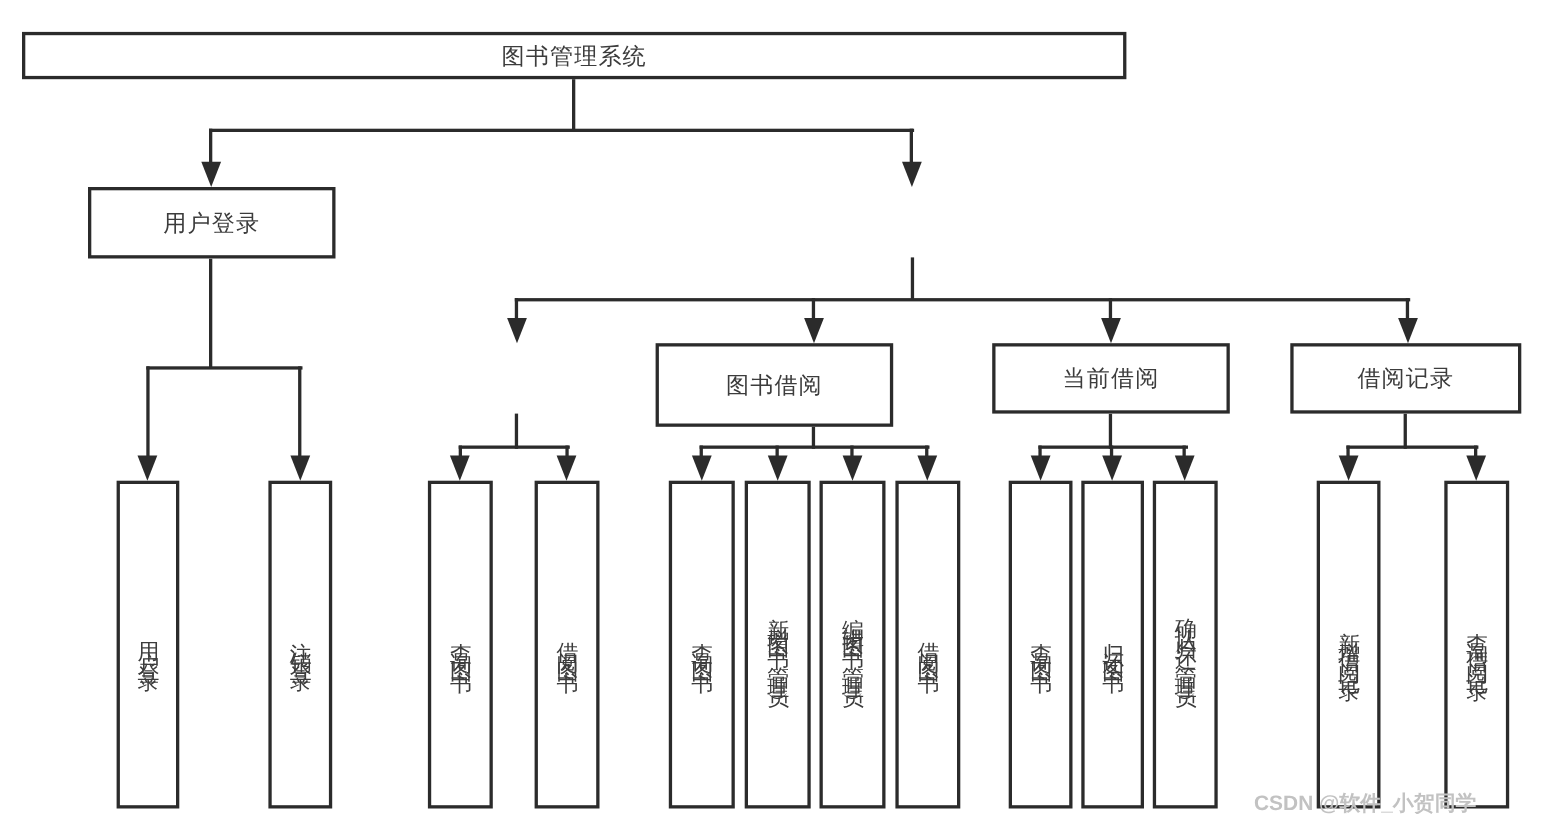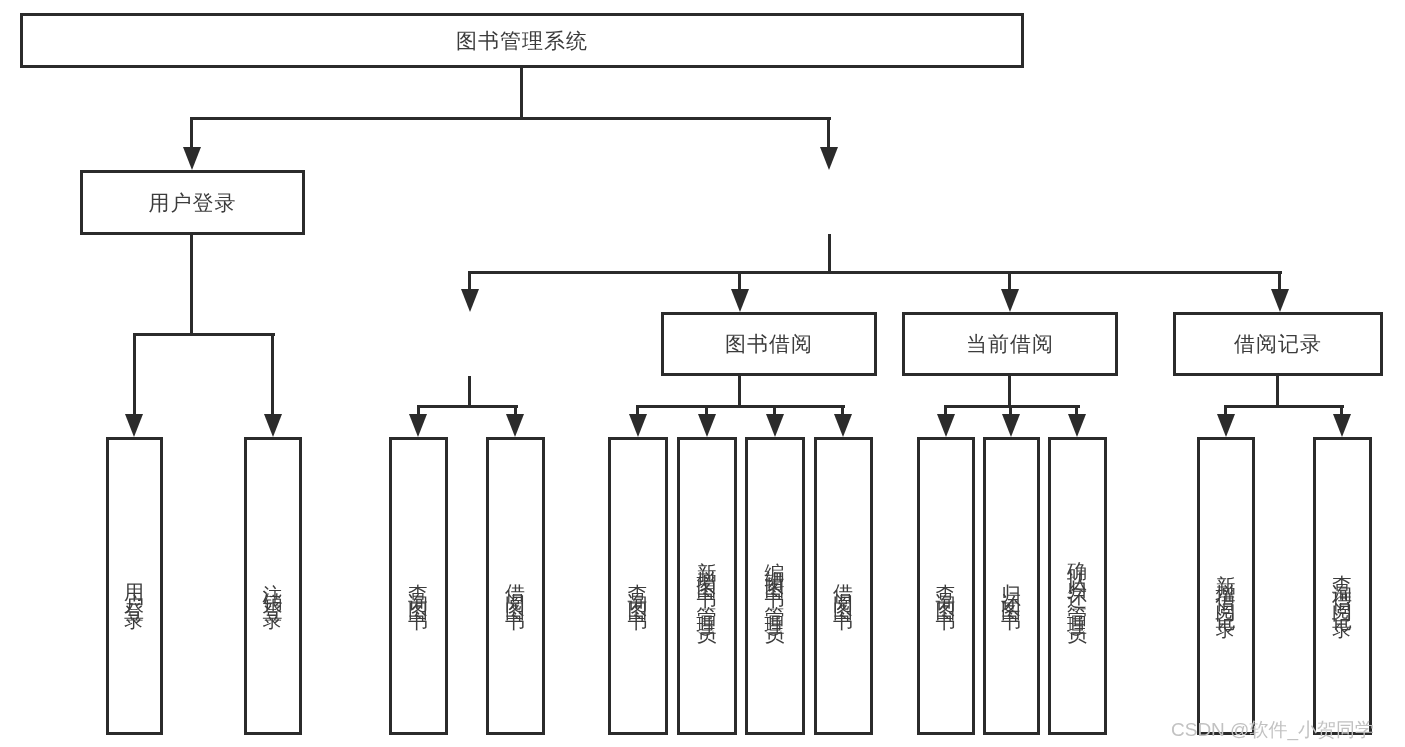--- a/index.html
+++ b/index.html
@@ -42,33 +42,34 @@
   .ln{position:absolute;background:var(--line);z-index:1;}
   .arr{
     position:absolute;width:0;height:0;
     border-left:9px solid transparent;
     border-right:9px solid transparent;
     border-top:23px solid var(--line);
     z-index:3;
   }
   #watermark{
     position:absolute;
-    left:1171px;top:717px;
+    left:1140px;top:717px;
     font-size:19px;
     color:var(--wm);
     z-index:5;
     white-space:nowrap;
+    font-weight:bold;
   }
 </style>
 </head>
 <body>
 
 <div id="stage">
 
-  <div class="box" style="left:20px;top:13px;width:1004px;height:55px">
+  <div class="box" style="left:20px;top:29px;width:1004px;height:43px">
     <span class="lbl">图书管理系统</span>
   </div>
 
   <div class="ln" style="left:520px;top:68px;width:3px;height:51px"></div>
   <div class="ln" style="left:190px;top:117px;width:641px;height:3px"></div>
   <div class="ln" style="left:190px;top:117px;width:3px;height:33px"></div>
   <div class="arr" style="left:183px;top:147px"></div>
   <div class="ln" style="left:827px;top:117px;width:3px;height:33px"></div>
   <div class="arr" style="left:820px;top:147px"></div>
 
@@ -87,21 +88,21 @@
   <div class="ln" style="left:468px;top:271px;width:814px;height:3px"></div>
   <div class="ln" style="left:468px;top:271px;width:3px;height:21px"></div>
   <div class="arr" style="left:461px;top:289px"></div>
   <div class="ln" style="left:738px;top:271px;width:3px;height:21px"></div>
   <div class="arr" style="left:731px;top:289px"></div>
   <div class="ln" style="left:1008px;top:271px;width:3px;height:21px"></div>
   <div class="arr" style="left:1001px;top:289px"></div>
   <div class="ln" style="left:1278px;top:271px;width:3px;height:21px"></div>
   <div class="arr" style="left:1271px;top:289px"></div>
 
-  <div class="box" style="left:661px;top:312px;width:216px;height:64px">
+  <div class="box" style="left:596px;top:312px;width:216px;height:76px">
     <span class="lbl">图书借阅</span>
   </div>
   <div class="box" style="left:902px;top:312px;width:216px;height:64px">
     <span class="lbl">当前借阅</span>
   </div>
   <div class="box" style="left:1173px;top:312px;width:210px;height:64px">
     <span class="lbl">借阅记录</span>
   </div>
 
   <div class="ln" style="left:468px;top:376px;width:3px;height:32px"></div>

